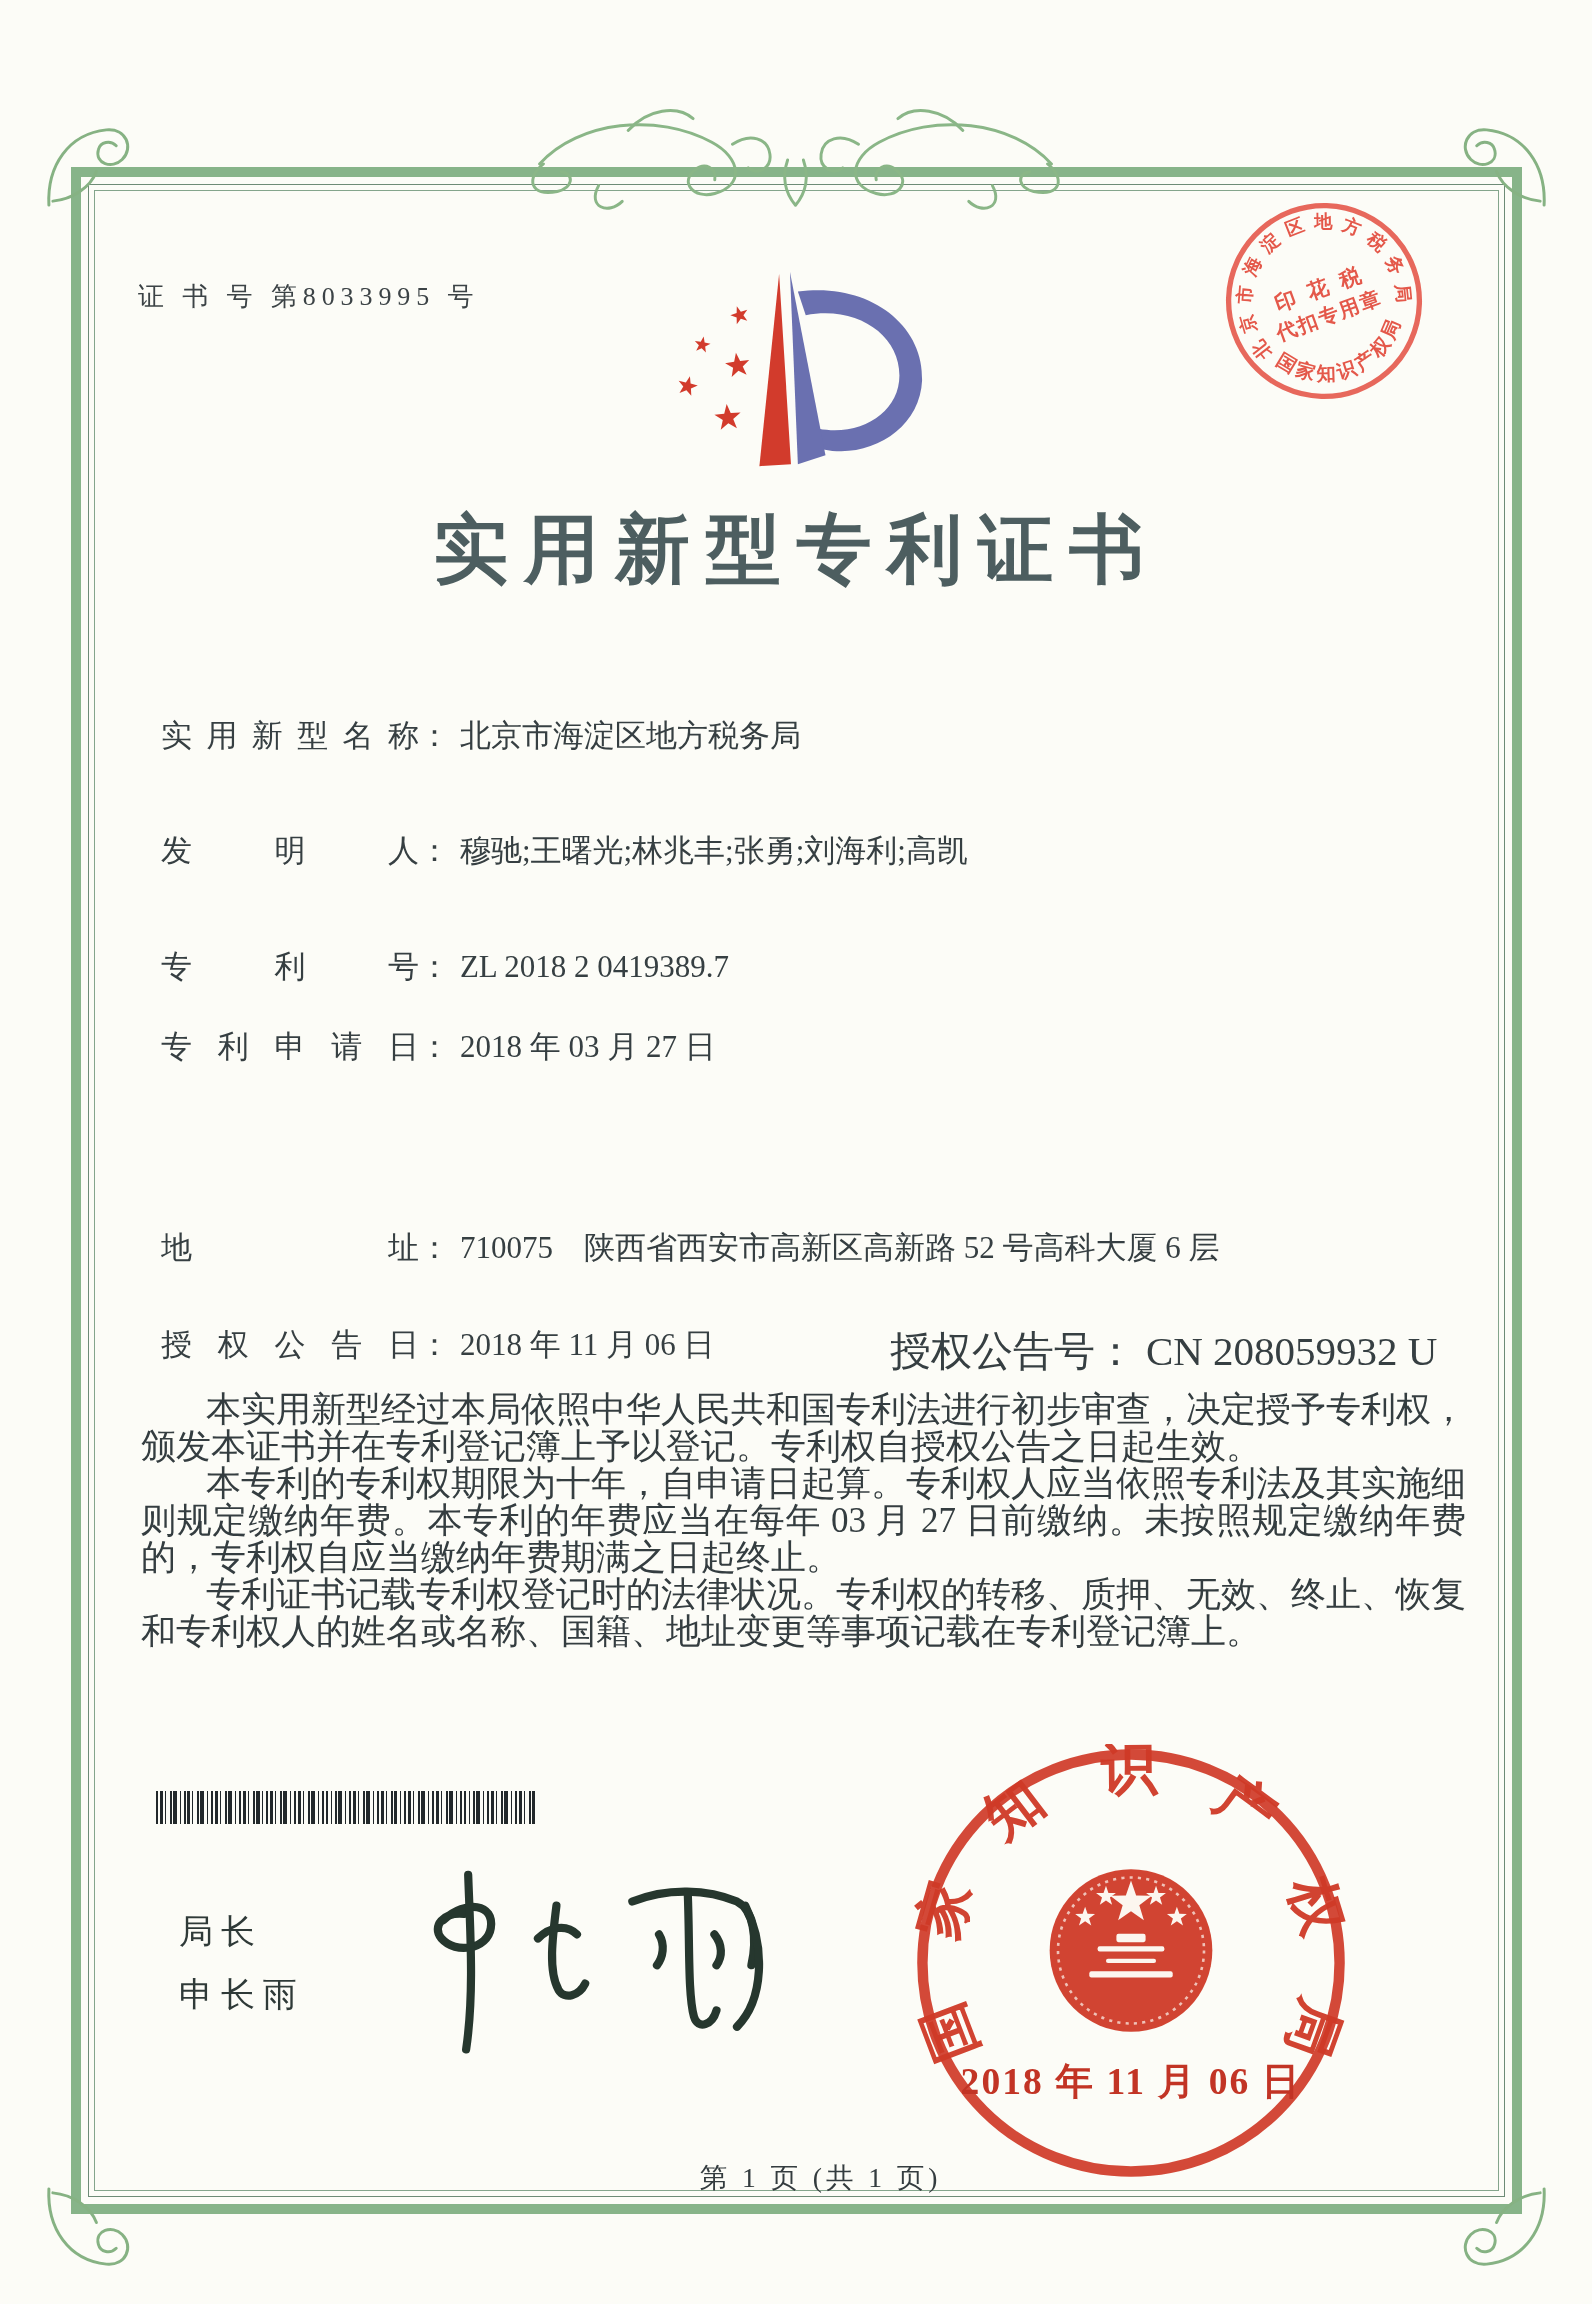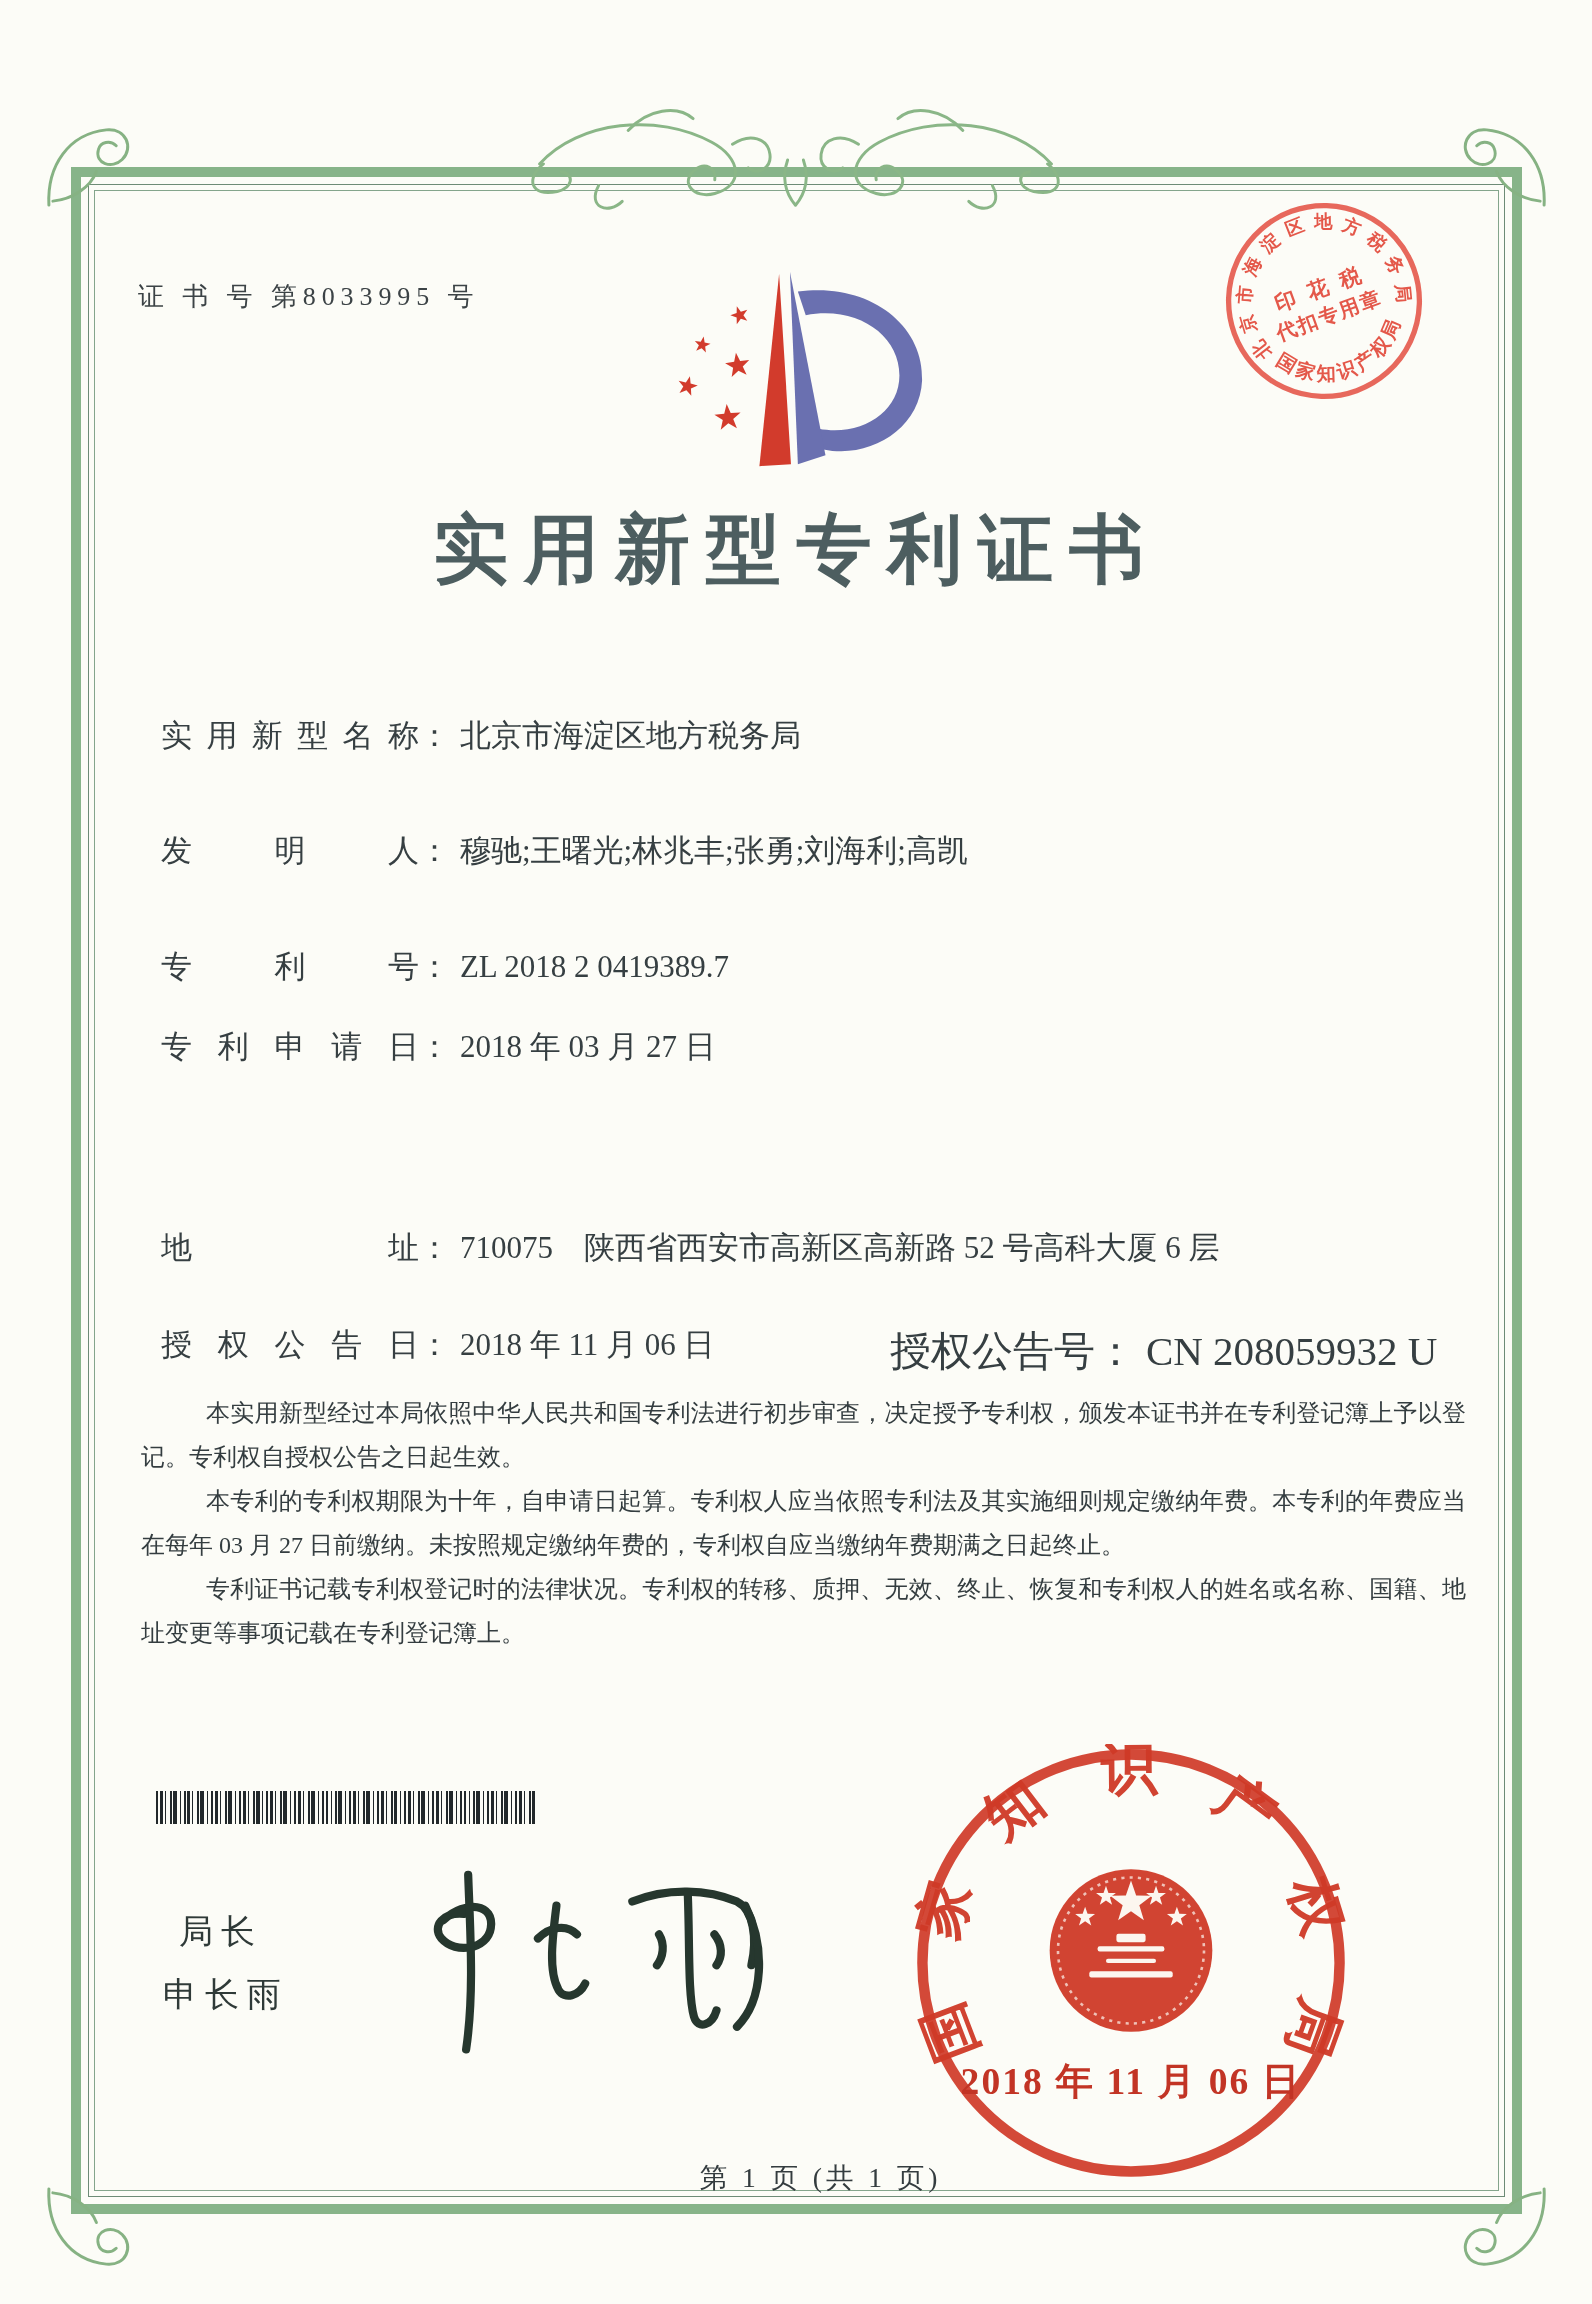--- a/index.html
+++ b/index.html
@@ -21,35 +21,35 @@
   .title{position:absolute;left:0;top:500px;width:100%;text-align:center;
     font-size:75px;font-weight:bold;letter-spacing:15.8px;color:#4d5e60;font-family:Liberation Mono, monospace;}
   
   .field-row{position:absolute;left:161px;font-size:31px;color:#363f42;white-space:nowrap;}
   .field-label{display:inline-block;width:258px;text-align:justify;text-align-last:justify;vertical-align:bottom;}
   .field-colon{display:inline-block;margin-right:9.9px;}
   .field-value{white-space:pre-wrap;}
   .grant-no{position:absolute;left:890px;top:1324px;font-size:41px;color:#363f42;white-space:nowrap;}
   
   .body-text{position:absolute;left:141px;top:1391px;width:1325px;
-    font-size:24px;line-height:44px;text-align:justify;color:#343d40;}
+    font-size:35px;line-height:37px;text-align:justify;color:#343d40;}
   .body-text p{margin:0;text-indent:65px;}
   
   .barcode{position:absolute;left:156px;top:1791px;width:380px;height:32.5px;
     background:repeating-linear-gradient(90deg,
       #22282b 0 2px,transparent 2px 3.9px,
       #22282b 3.9px 6.9px,transparent 6.9px 8.9px,
       #22282b 8.9px 9.9px,transparent 9.9px 13.8px,
       #22282b 13.8px 15.8px,transparent 15.8px 16.7px,
       #22282b 16.7px 20.7px,transparent 20.7px 23.6px,
       #22282b 23.6px 24.6px,transparent 24.6px 27.6px);}
   
   .signer-title{position:absolute;left:179px;top:1909px;font-size:34px;letter-spacing:7.9px;
     font-family:"Liberation Sans","DejaVu Sans",sans-serif;color:#2f3a38;}
-  .signer-name{position:absolute;left:163px;top:1972px;font-size:34px;letter-spacing:7.9px;
+  .signer-name{position:absolute;left:179px;top:1972px;font-size:34px;letter-spacing:7.9px;
     font-family:"Liberation Sans","DejaVu Sans",sans-serif;color:#2f3a38;}
   .signature{position:absolute;left:382px;top:1840px;}
   
   .seal-main{position:absolute;left:912px;top:1744px;}
   .seal-tax{position:absolute;left:1218px;top:195px;transform:rotate(-20deg);}
   
   .footer{position:absolute;left:0;top:2159px;width:100%;text-align:center;
     font-size:27.6px;letter-spacing:3.9px;color:#343c3f;margin-left:24px;}
 </style>
 </head>

